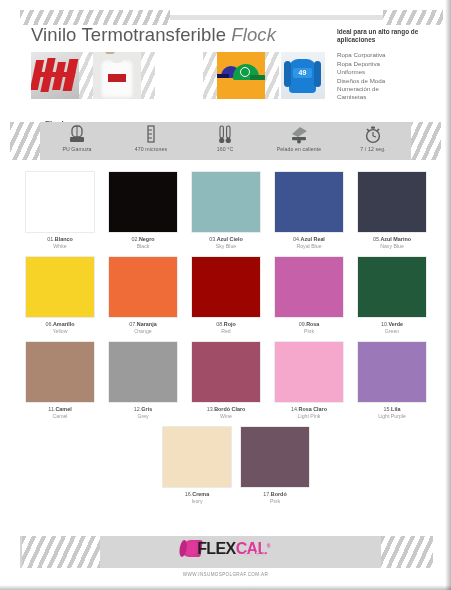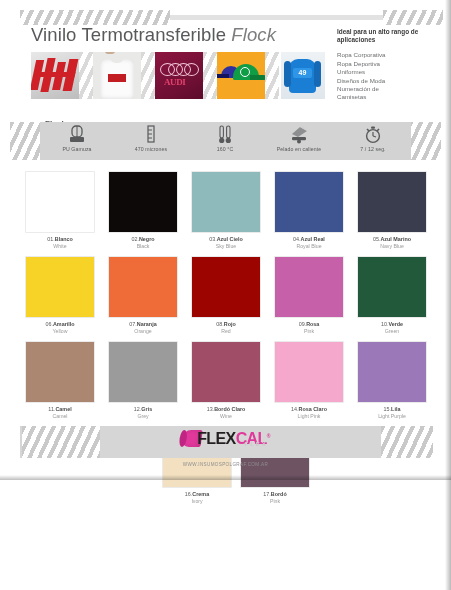--- a/index.html
+++ b/index.html
@@ -2,21 +2,21 @@
 <html><head>
 <meta charset="utf-8">
 <style>
   html,body{margin:0;padding:0;}
   body{
     width:451px;height:590px;overflow:hidden;
     background:#ffffff;
     font-family:"Liberation Sans", sans-serif;
     -webkit-font-smoothing:antialiased;
   }
-  .page{position:relative;width:451px;height:480px;background:#fff;box-sizing:border-box;}
+  .page{position:relative;width:451px;height:590px;background:#fff;box-sizing:border-box;}
 
   
   .stripes{
     background-image:repeating-linear-gradient(115deg,
       #d9d9d9 0px,#d9d9d9 4px,
       #ffffff 4px,#ffffff 9px);
   }
   .stripes-dark{
     background-image:repeating-linear-gradient(115deg,
       #c9c9c9 0px,#c9c9c9 4px,
@@ -168,30 +168,20 @@
 
       <div class="photo ph2">
         <div class="p2-bg"></div>
         <div class="neck"></div>
         <div class="tee">
             <div class="tee-print"></div>
           </div>
       </div>
       <div class="gap g2 stripes"></div>
 
-      <div class="photo ph3">
-        <div class="p3-bg"></div>
-        <div class="rings">
-          <div class="ring" style="left:0;"></div>
-          <div class="ring" style="left:8px;"></div>
-          <div class="ring" style="left:16px;"></div>
-          <div class="ring" style="left:24px;"></div>
-        </div>
-        <div class="audi-word">AUDI</div>
-      </div>
       <div class="gap g3 stripes"></div>
 
       <div class="photo ph4">
         <div class="p4-bg"></div>
         <div class="cap-b"></div>
         <div class="cap-g">
             <div class="cap-logo"></div>
           </div>
       </div>
       <div class="gap g4 stripes"></div>

